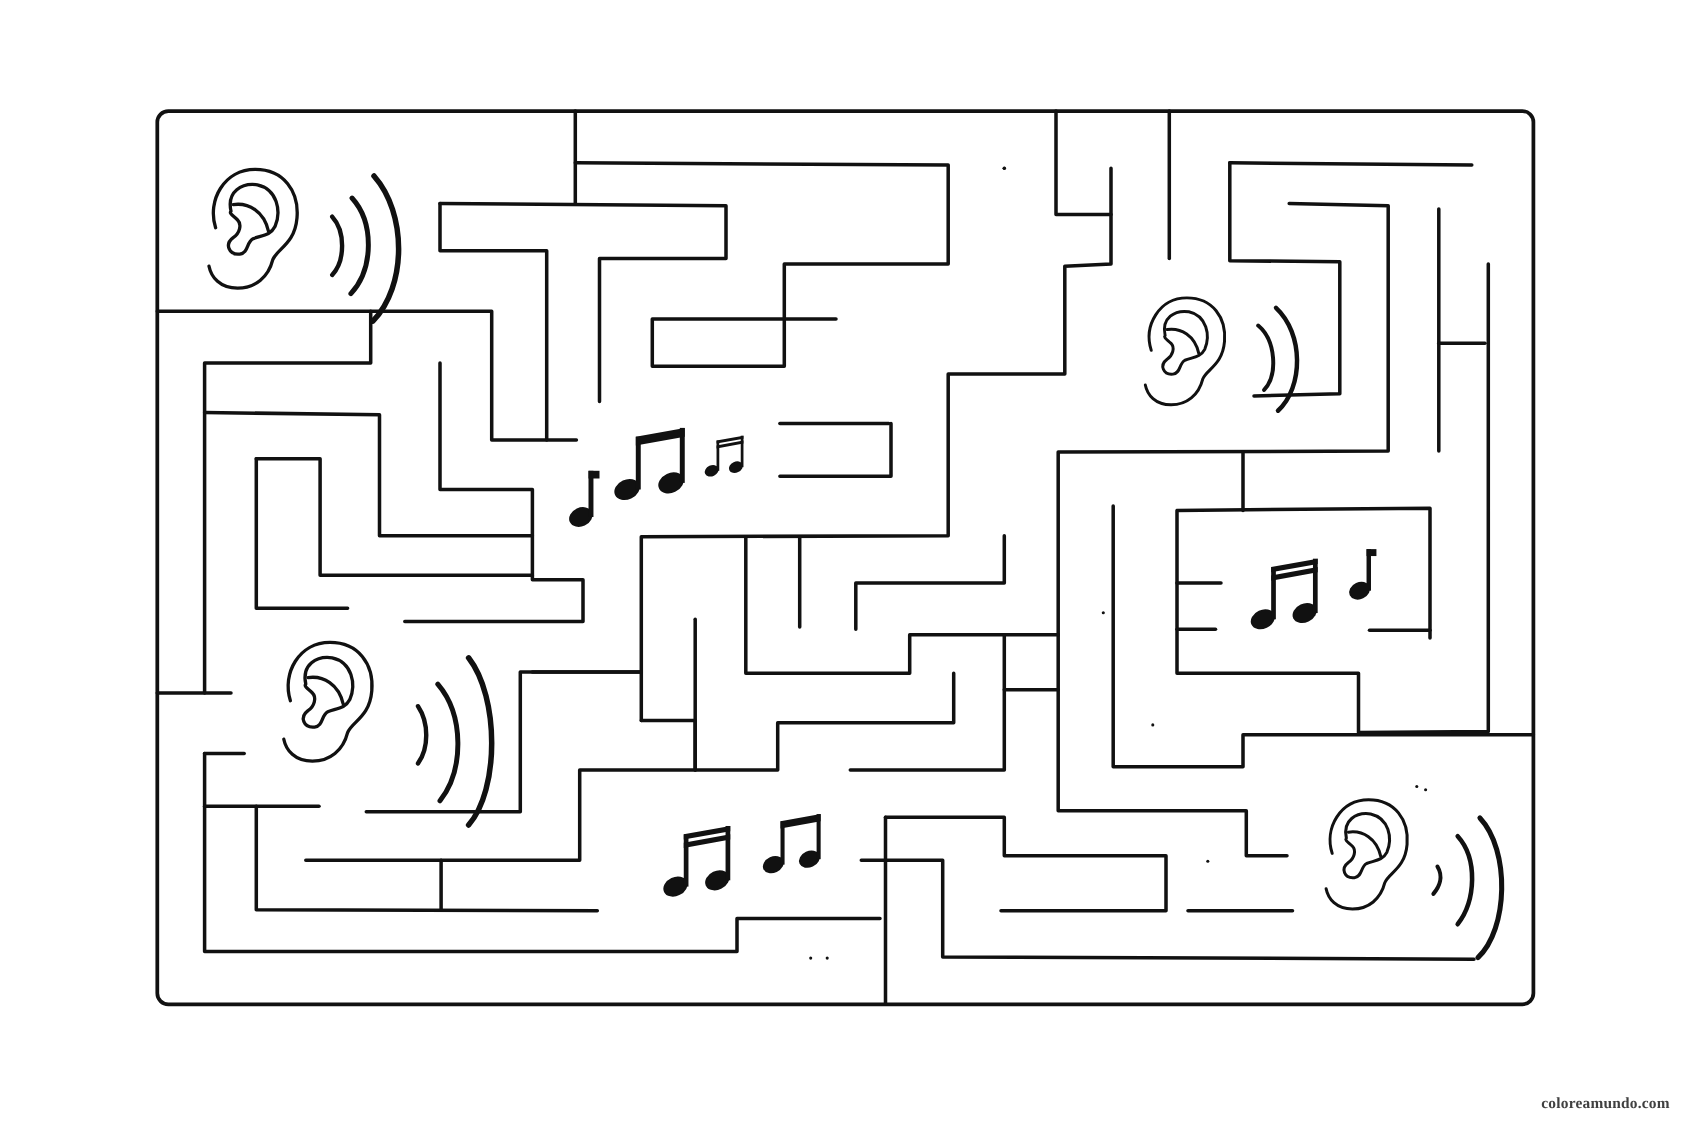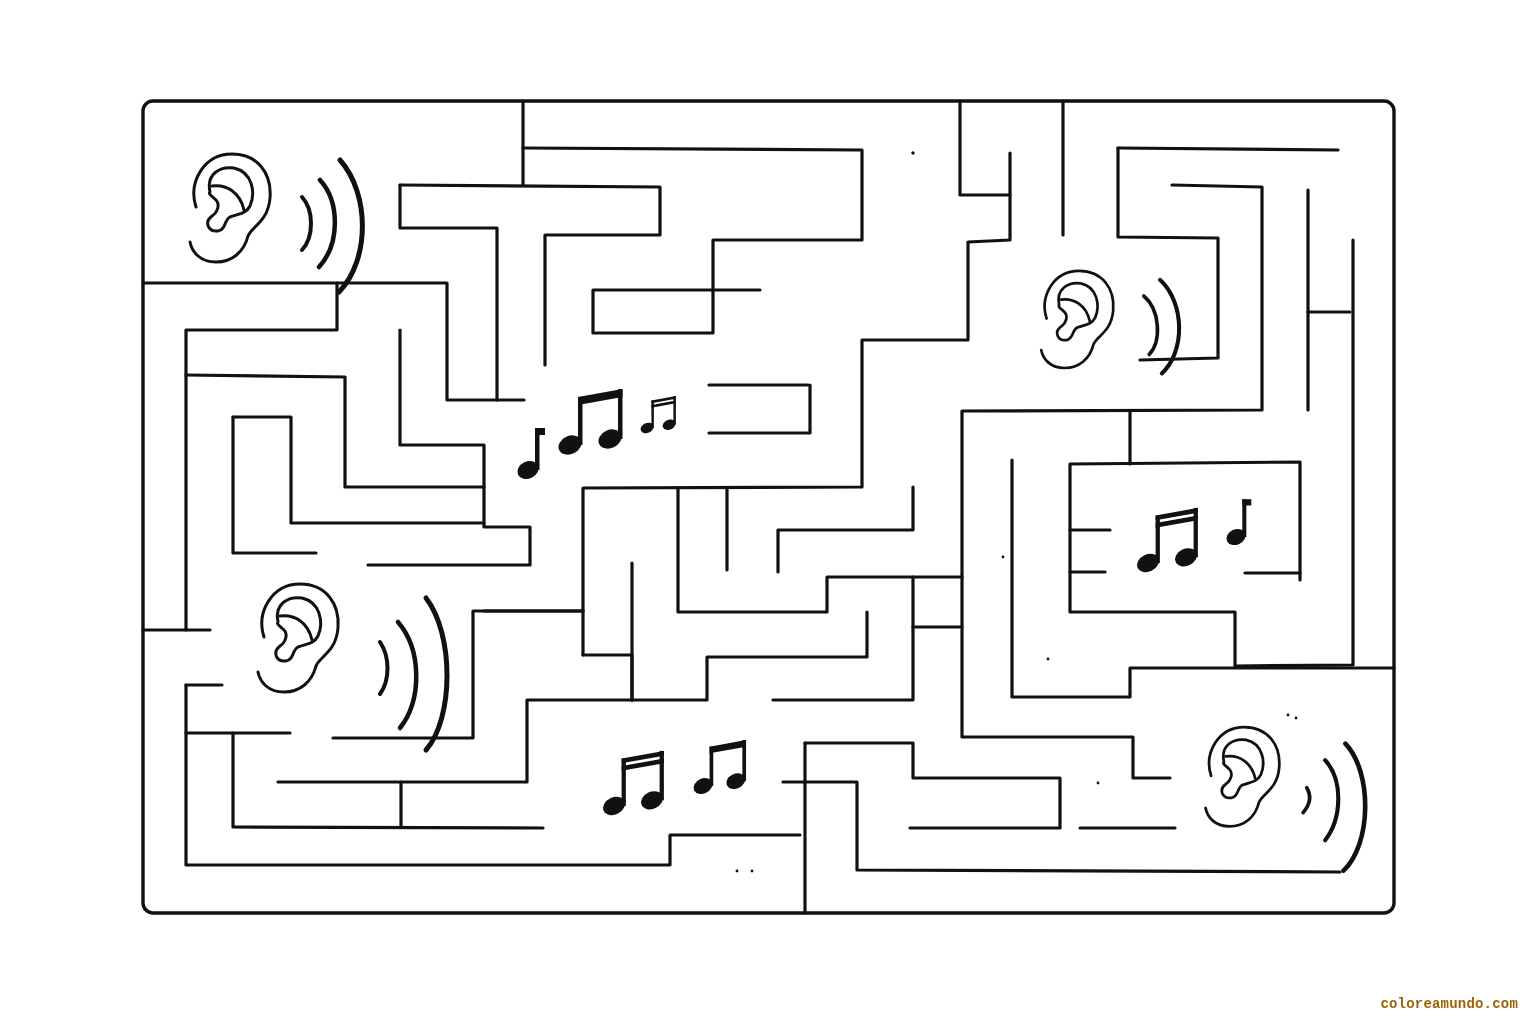--- a/index.html
+++ b/index.html
@@ -5,22 +5,22 @@
   html, body { margin: 0; padding: 0; background: #ffffff; }
   body { width: 1536px; height: 1024px; position: relative; overflow: hidden; }
   #stage { position: absolute; left: 0; top: 0; width: 1536px; height: 1024px; }
   .wall { fill: none; stroke: #111111; stroke-width: 3.2; stroke-linecap: round; stroke-linejoin: round; }
   .frame { fill: none; stroke: #111111; stroke-width: 3.4; }
   .ear { fill: none; stroke: #111111; stroke-width: 3; stroke-linecap: round; stroke-linejoin: round; }
   .wave { fill: none; stroke: #111111; stroke-linecap: round; }
   .note-fill { fill: #111111; stroke: none; }
   .watermark {
     position: absolute; right: 18px; bottom: 12px;
-    font-family: Liberation Mono, monospace; font-weight: bold;
-    font-size: 14px; color: #a16207; letter-spacing: 0.2px;
+    font-family: Liberation Serif, serif; font-weight: bold;
+    font-size: 14px; color: #404040; letter-spacing: 0.2px;
   }
 </style>
 </head>
 <body>
 
 <div id="stage">
   <svg id="maze-svg" width="1536" height="1024" viewBox="0 0 1536 1024" xmlns="http://www.w3.org/2000/svg">
     <rect class="frame" x="143" y="101" width="1251" height="812" rx="10" ry="10"></rect>
     <g id="walls-layer">
         <polyline class="wall" points="523,101 523,185"></polyline>

